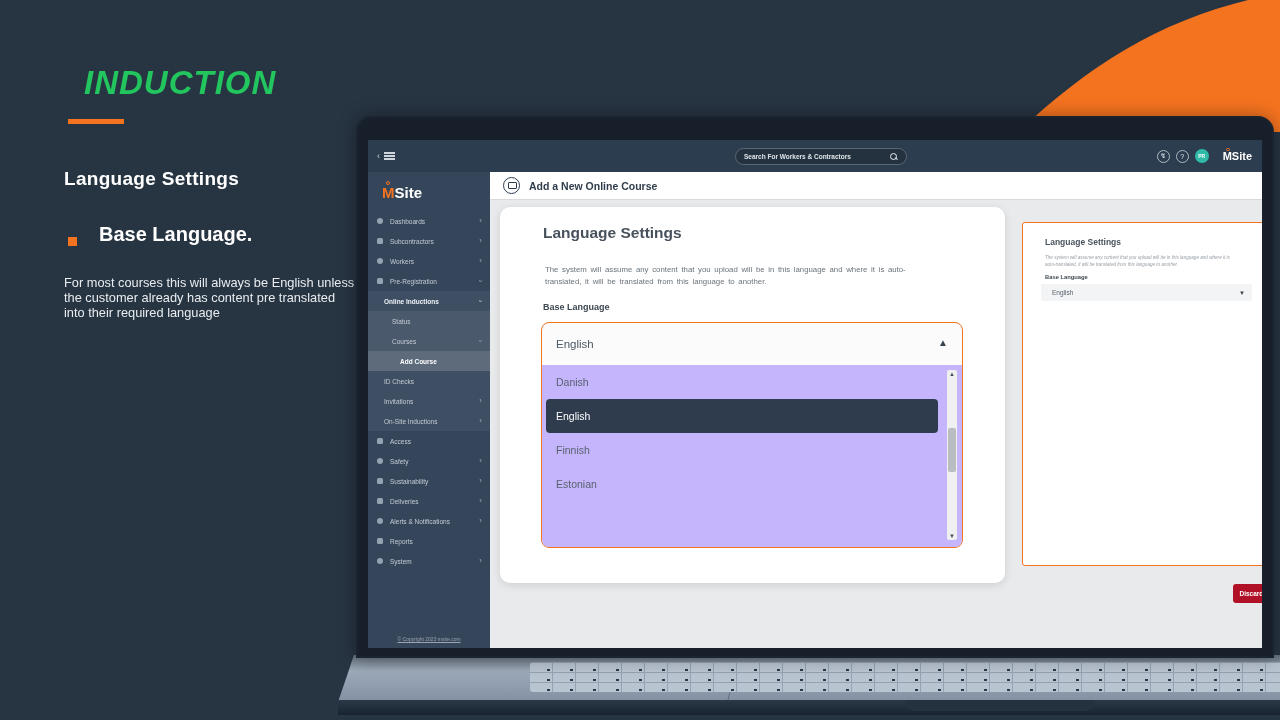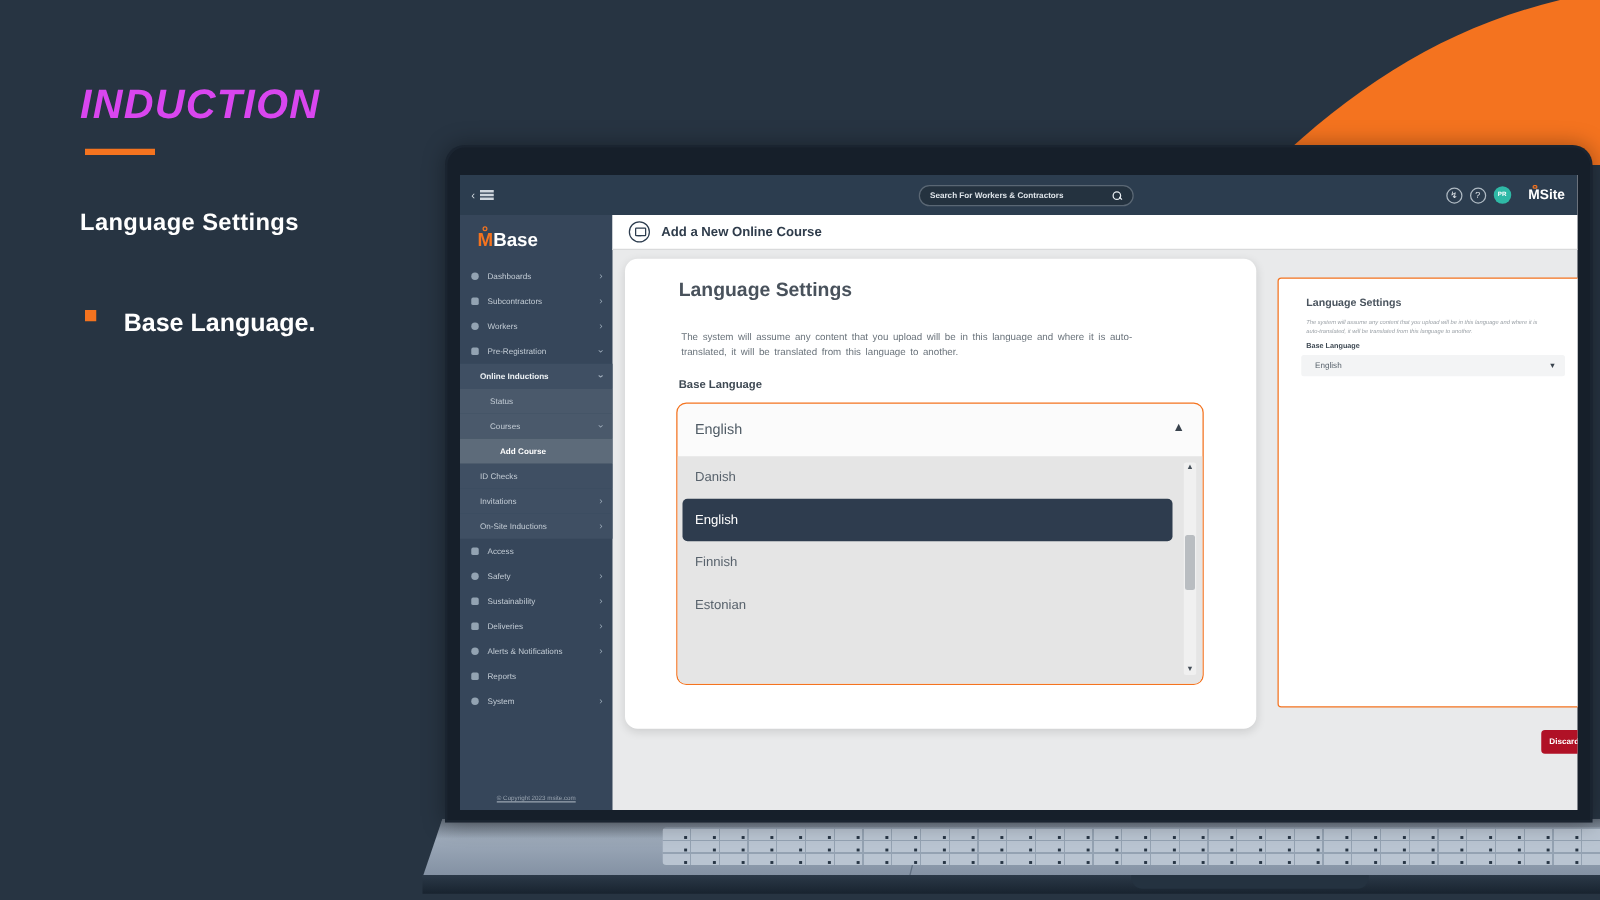--- a/index.html
+++ b/index.html
@@ -6,24 +6,24 @@
   html,body { width:1280px; height:720px; }
   body { font-family:"Liberation Sans", sans-serif; }
   .slide { position:relative; width:1280px; height:720px; background:#273442; overflow:hidden; }
 
   
   .swoosh { position:absolute; top:0; right:0; width:262px; height:132px; z-index:1; }
 
   
   .slide-copy { position:absolute; left:64px; top:64px; width:300px; z-index:2; color:#fff; }
   .slide-title { font-style:italic; font-weight:900; font-size:33px; line-height:1.18; letter-spacing:1px; }
-  .slide-title .t2 { color:#d946ef; }
+  .slide-title .t2 { color:#22c55e;margin-left:20px; }
   .title-underline { width:56px; height:5px; background:#F4731F; margin:16px 0 0 4px; }
   .copy-heading { margin-top:44px; font-size:19px; font-weight:bold; letter-spacing:.3px; }
-  .copy-bullet { margin-top:58px; display:flex; align-items:flex-start; gap:22px; }
+  .copy-bullet { margin-top:33px; display:flex; align-items:flex-end; gap:22px; }
   .bullet-sq { width:9px; height:9px; background:#F4731F; flex:0 0 auto; margin-left:4px; }
   .copy-bullet .b-label { font-size:20px; font-weight:bold; }
   .copy-para { margin-top:30px; font-size:12.8px; line-height:1.16; color:#e9edf0; width:292px; }
   .copy-para + .copy-para { margin-top:30px; }
 
   
   .laptop-base { position:absolute; left:338px; top:655px; width:1132px; height:47px; z-index:2;
     background:linear-gradient(#aab6c5,#8290a2); clip-path:polygon(16px 0,100% 0,100% 100%,0 100%); }
   .laptop-base::before { content:""; position:absolute; inset:0; background:linear-gradient(rgba(10,18,28,.45), transparent 34%); }
   .kb { position:absolute; left:192px; top:7px; width:1000px; height:30px; border-radius:3px;
@@ -92,21 +92,21 @@
 
   .card { position:absolute; left:10px; top:35px; width:505px; height:376px; background:#fff; border-radius:10px; box-shadow:0 2px 8px rgba(0,0,0,.12); }
   .card-title { position:absolute; left:43px; top:17px; font-size:15.5px; font-weight:bold; color:#49525c; }
   .card-desc { position:absolute; left:45px; top:57px; width:362px; font-size:7.8px; line-height:1.55; color:#6a737b; word-spacing:1.5px; }
   .card-label { position:absolute; left:43px; top:95px; font-size:9px; font-weight:bold; color:#3e4953; }
 
   .dd { position:absolute; left:41px; top:115px; width:422px; height:226px; border:1.5px solid #F4731F; border-radius:8px; background:#fbfbfb; overflow:hidden; }
   .dd-value { position:absolute; left:0; top:0; width:100%; height:42px; display:flex; align-items:center; }
   .dd-value .val { margin-left:14px; font-size:11.5px; color:#4e5a64; }
   .dd-caret { position:absolute; right:14px; top:14px; font-size:10px; color:#39434d; }
-  .dd-list { position:absolute; left:0; top:42px; width:100%; bottom:0; background:#e5e5e5; }
+  .dd-list { position:absolute; left:0; top:42px; width:100%; bottom:0; background:#c4b5fd; }
   .dd-item { height:34px; display:flex; align-items:center; padding-left:14px; font-size:10.5px; color:#58626c; }
   .dd-item.sel { background:#2E3C4E; color:#fff; border-radius:4px; margin:0 24px 0 4px; padding-left:10px; }
   .dd-scroll { position:absolute; right:5px; top:47px; bottom:7px; width:10px; background:#f0f0f0; border-radius:2px; }
   .dd-scroll .up, .dd-scroll .dn { position:absolute; left:0; width:10px; text-align:center; font-size:6px; color:#454f59; }
   .dd-scroll .up { top:1px; } .dd-scroll .dn { bottom:1px; }
   .dd-scroll .thumb { position:absolute; left:1px; top:34%; width:8px; height:26%; background:#b9bdc1; border-radius:2px; }
 
   
   .panel { position:absolute; left:532px; top:50px; width:246px; height:344px; background:#fff; border:1px solid #F4731F; border-radius:3px; }
   .pn-title { position:absolute; left:22px; top:14px; font-size:8.5px; font-weight:bold; color:#4a545e; }
@@ -138,20 +138,21 @@
   <div class="slide-copy">
     <div class="slide-title">
       <div class="t2">INDUCTION</div>
     </div>
     <div class="title-underline"></div>
     <div class="copy-heading">Language Settings</div>
     <div class="copy-bullet">
       <span class="bullet-sq"></span>
       <span class="b-label">Base Language.</span>
     </div>
+    <div class="copy-para">For most courses this will always be English unless the customer already has content pre translated into their required language</div>
   </div>
 
   <div class="laptop-base">
     <div class="kb"></div>
     <div class="pad-line l"></div>
 
   </div>
   <div class="laptop-lip">
     <div class="notch"></div>
   </div>
@@ -171,21 +172,21 @@
         <div class="tb-right">
           <div class="tb-circle">↯</div>
           <div class="tb-circle">?</div>
           <div class="tb-avatar">PR</div>
           <div class="tb-logo"><span class="dot"></span><span>MSite</span></div>
         </div>
       </div>
 
       <div class="sidebar">
         <div class="sb-logo">
-          <span class="dot"></span><span class="m">M</span><span>Base</span>
+          <span class="dot"></span><span class="m">M</span><span>Site</span>
         </div>
         <div class="menu">
           <div class="mi">
               <span class="ic round"></span>
               <span>Dashboards</span>
               <span class="chev">›</span>
             </div>
           <div class="mi">
               <span class="ic"></span>
               <span>Subcontractors</span>

